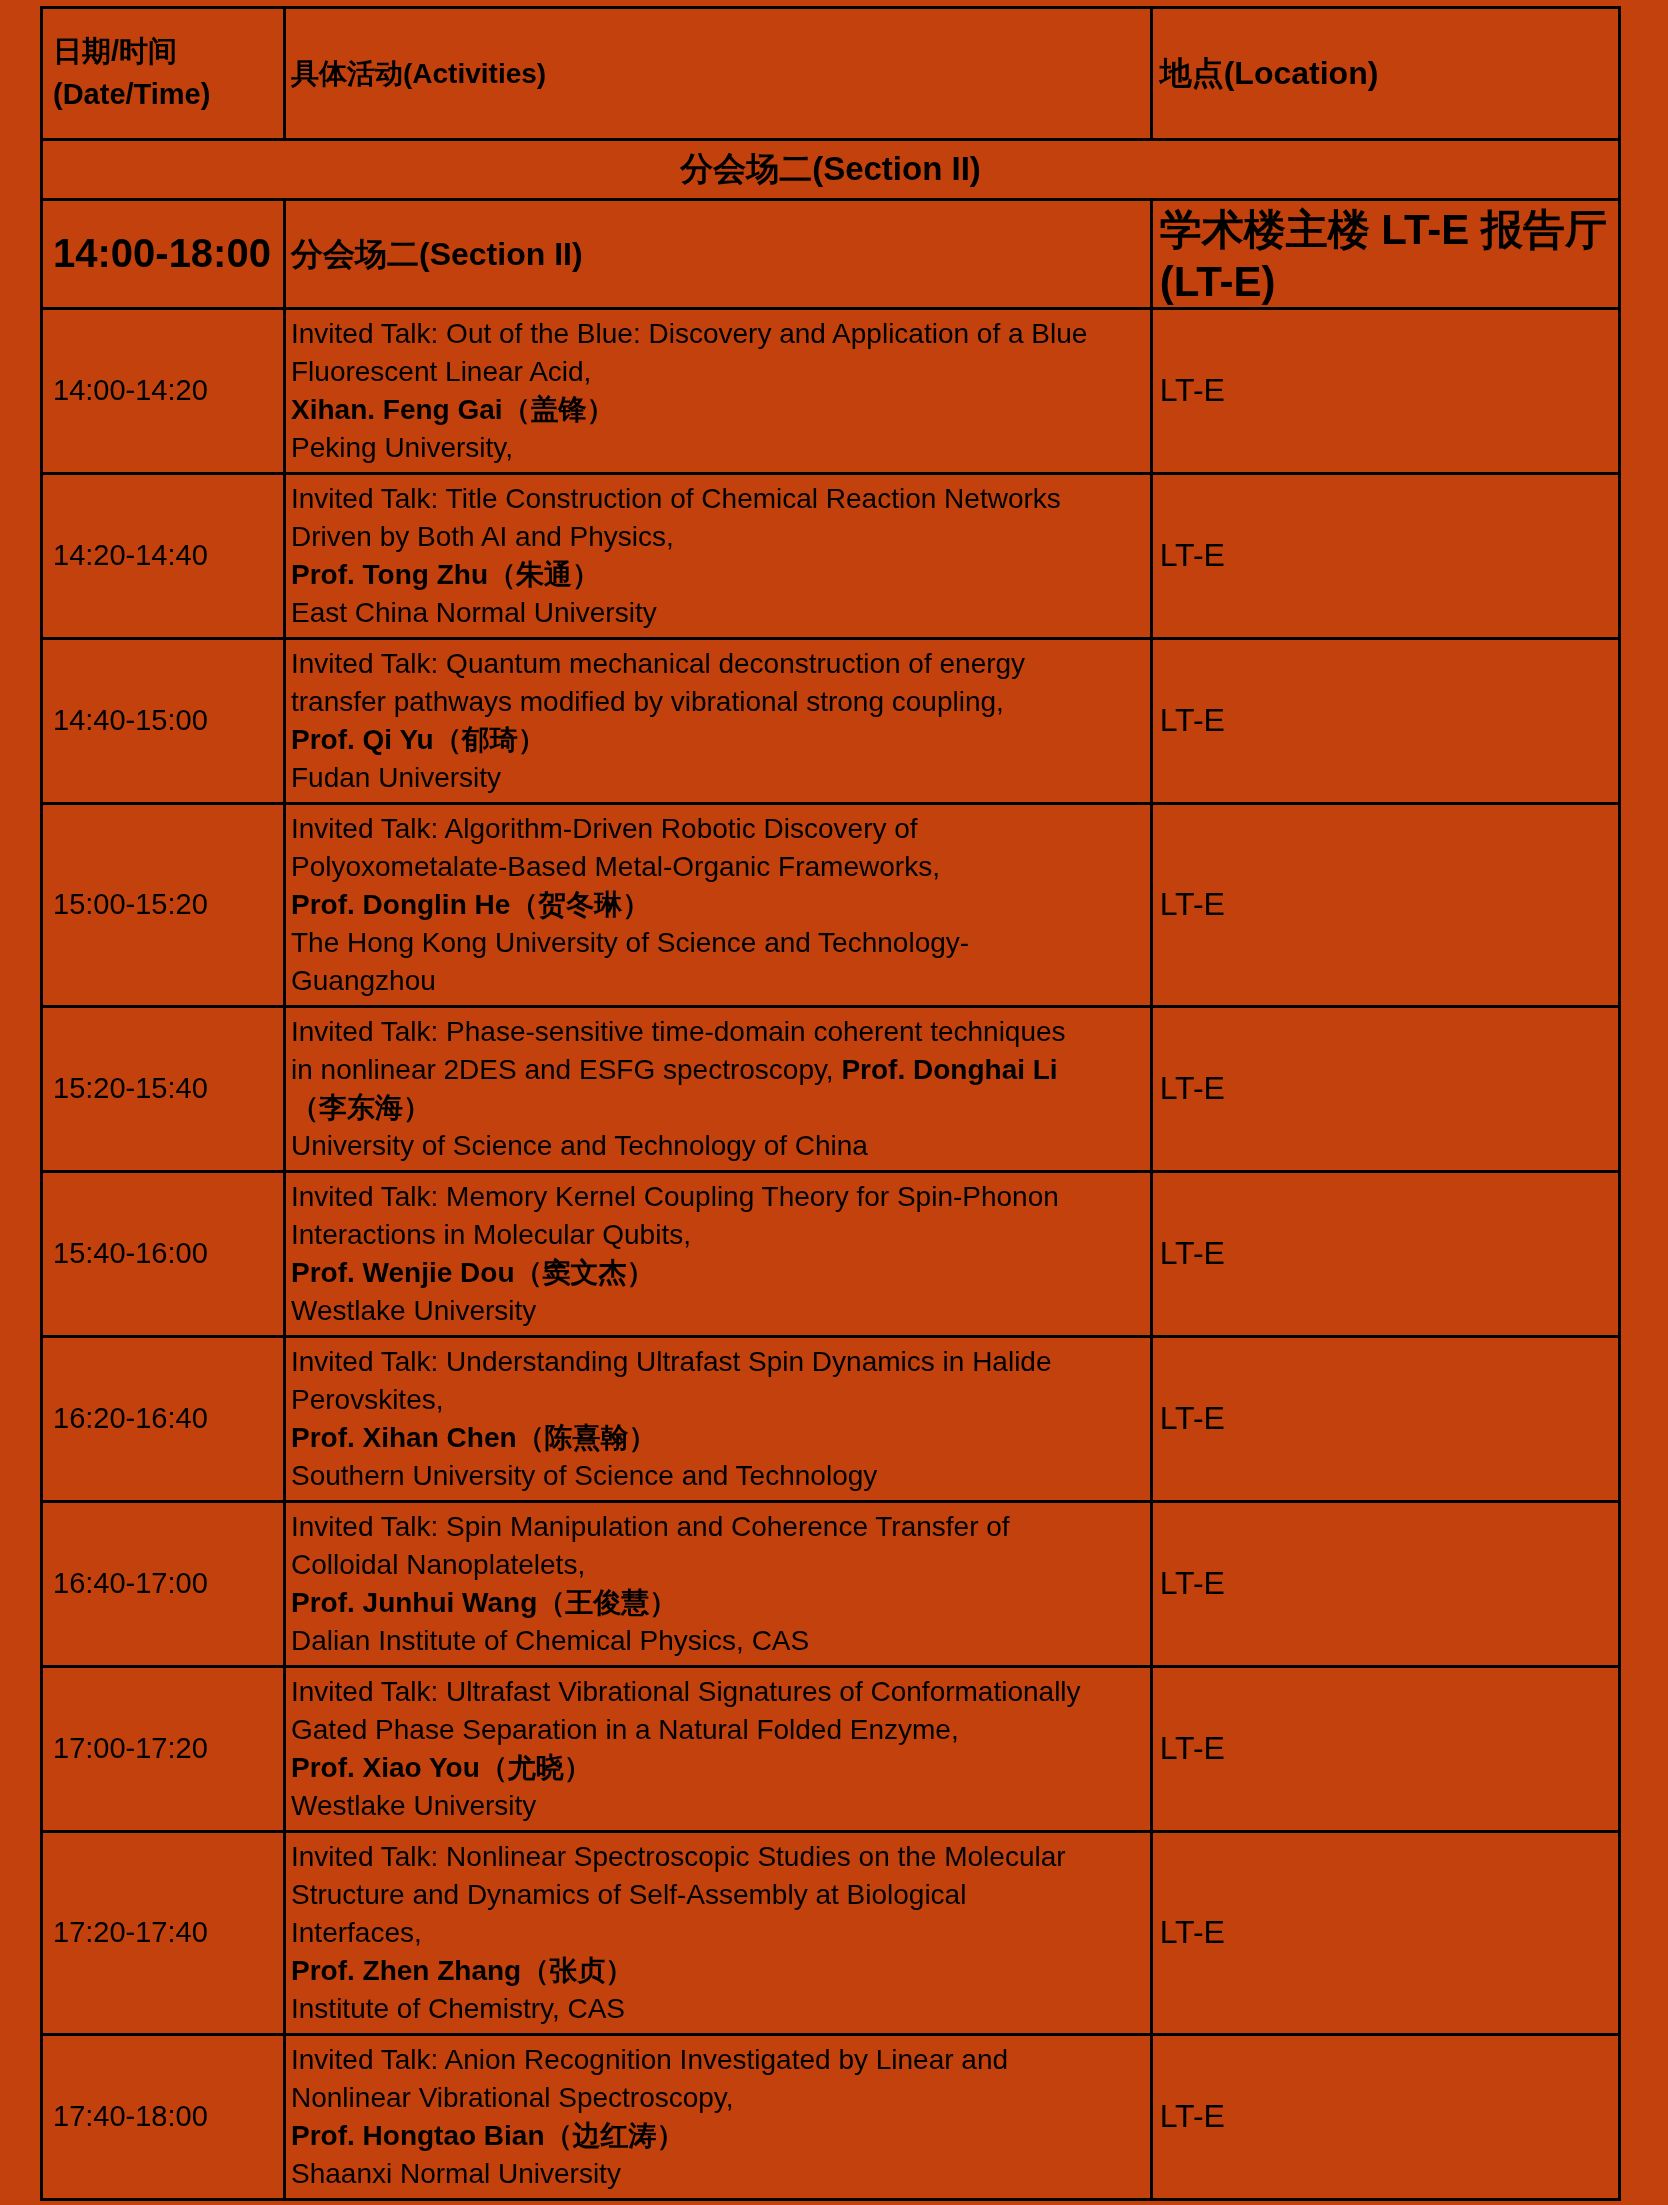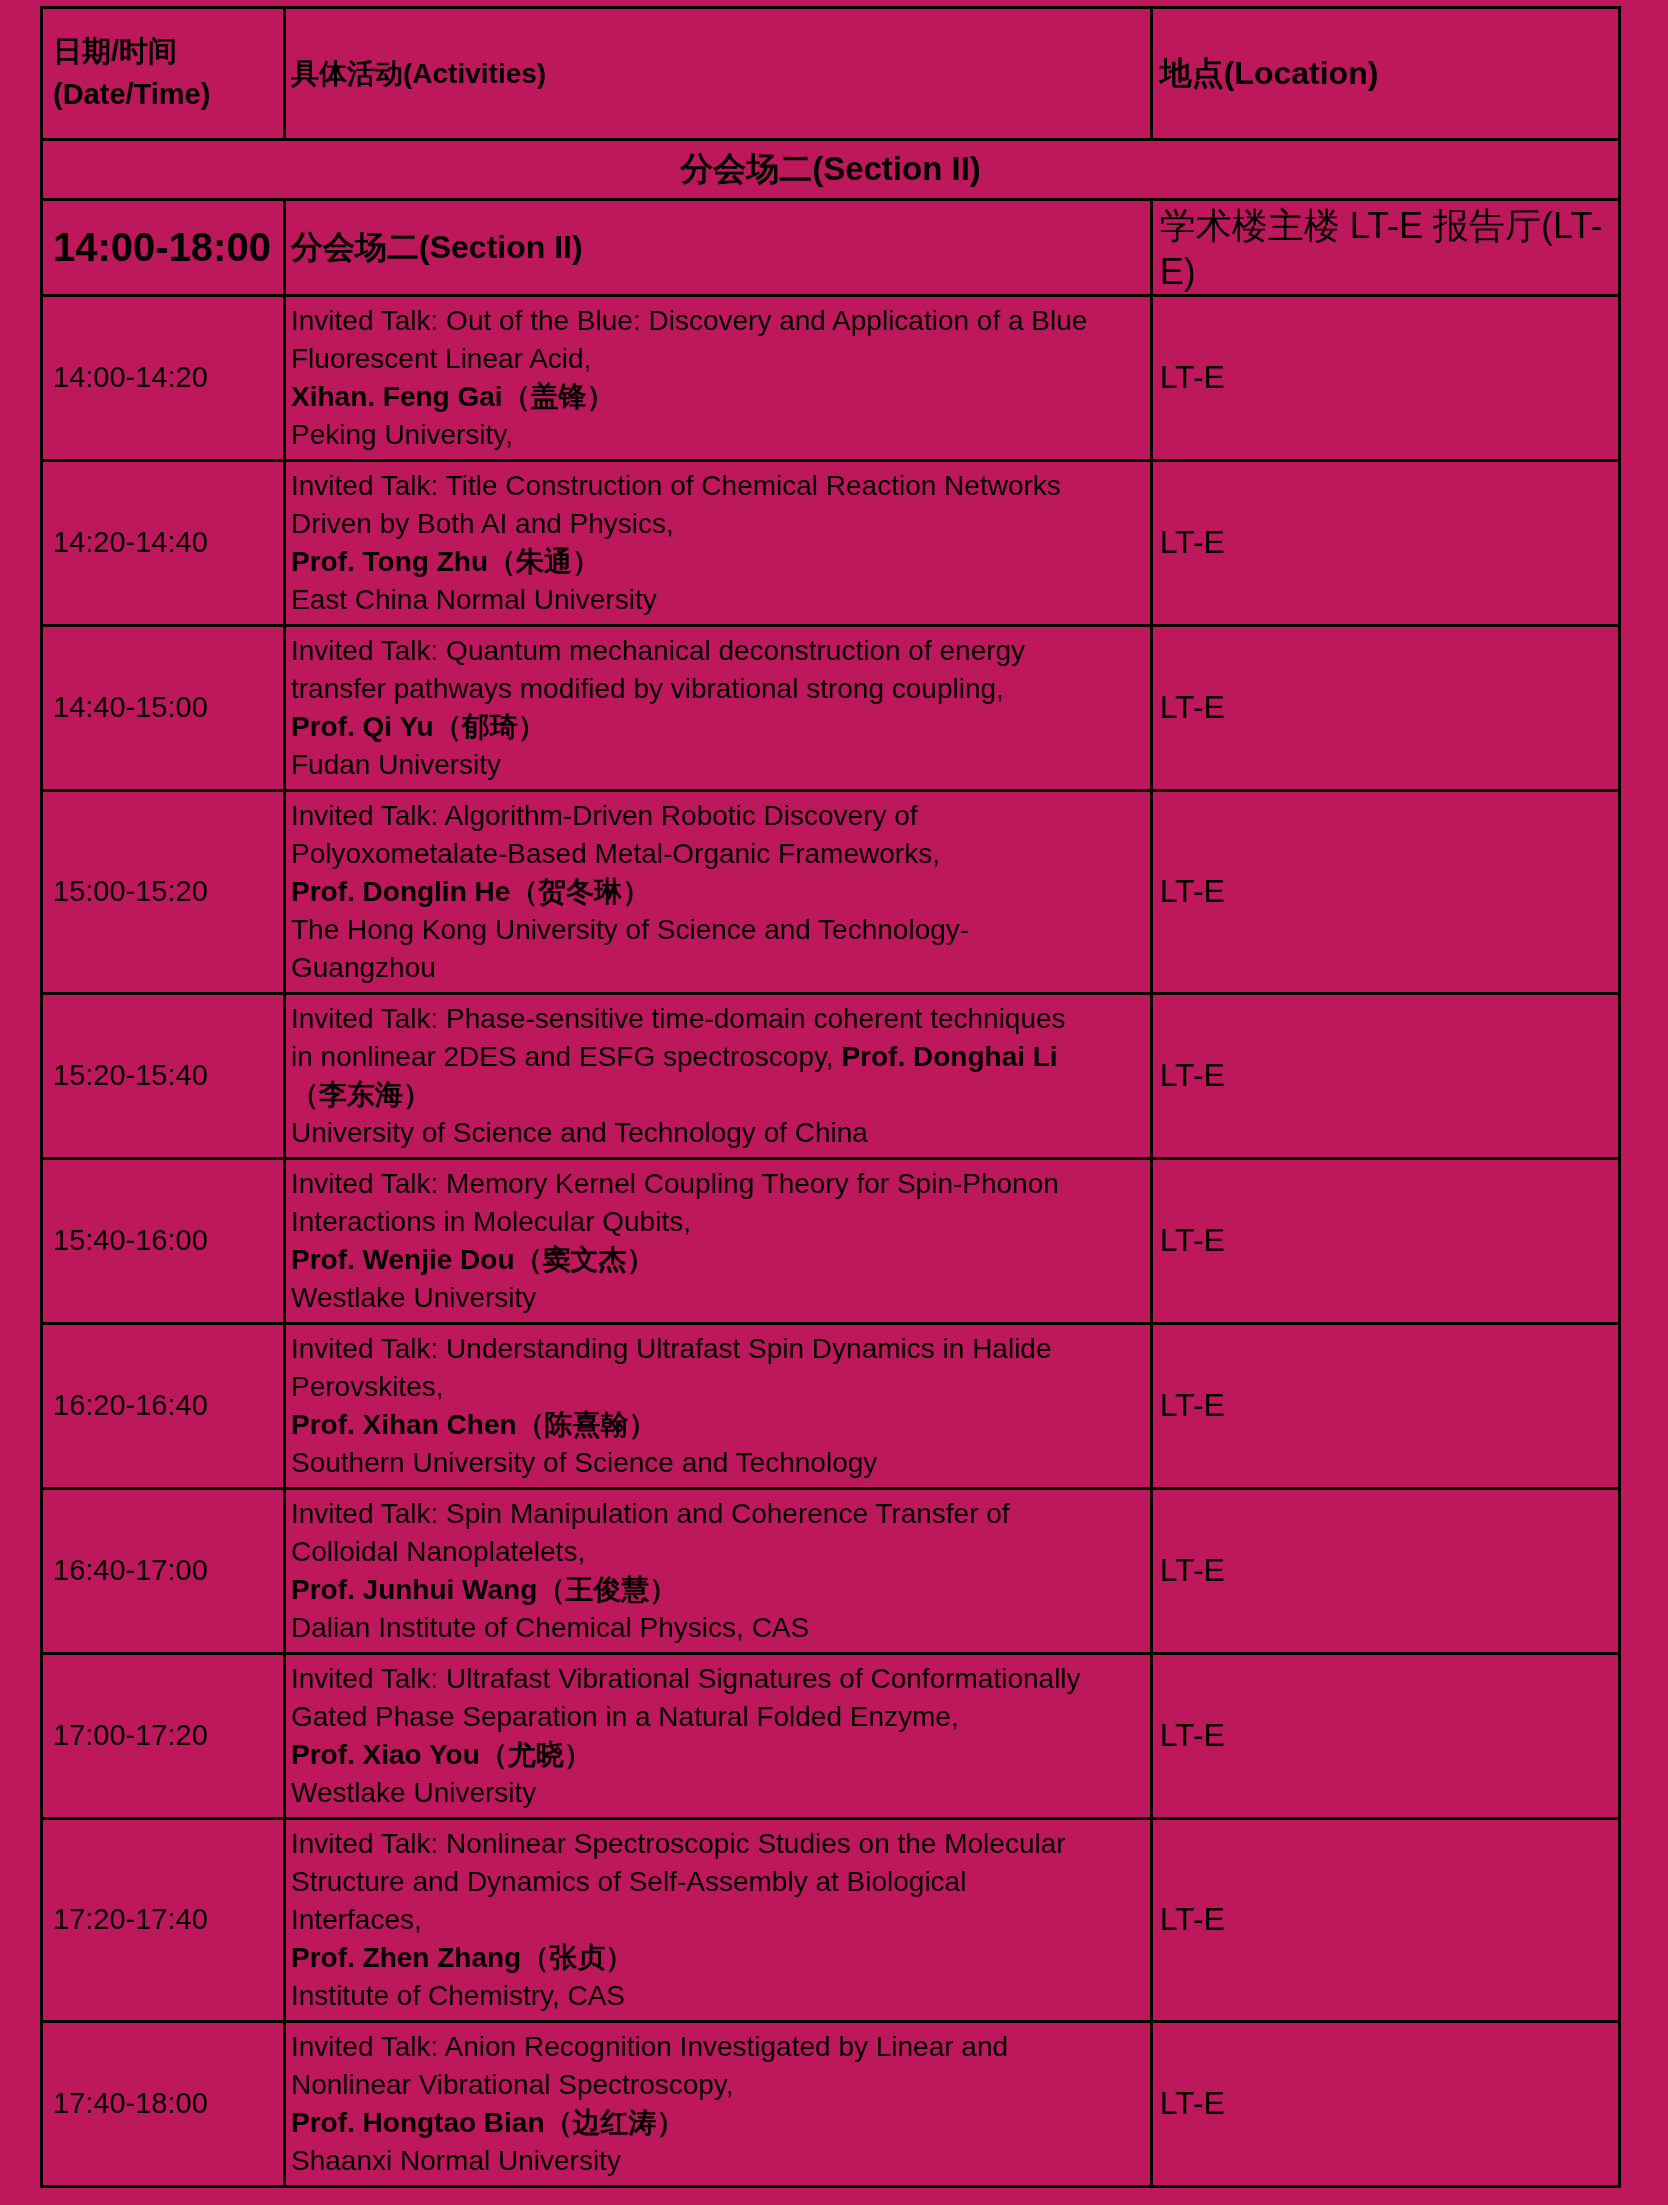--- a/index.html
+++ b/index.html
@@ -1,17 +1,17 @@
 <!DOCTYPE html>
 <html style="font-size:13.3px"><head>
 <meta charset="utf-8">
 <style>
   html,body { margin:0; padding:0; background:#ffffff; }
   body { width:1669px; height:2205px; font-family:"Liberation Sans", sans-serif; color:#000; }
-  .sheet { position:relative; width:1669px; height:2205px; overflow:hidden; background:#be185d; }
+  .sheet { position:relative; width:1669px; height:2205px; overflow:hidden; background:#c2410c; }
 
   table.schedule {
     position:absolute; left:40px; top:5.8px;
     width:1578px;
     border-collapse:collapse; table-layout:fixed;
   }
   col.c-time { width:243px; }
   col.c-act  { width:867px; }
   col.c-loc  { width:468px; }
 
@@ -38,21 +38,21 @@
 
   
   tr.hb { height:55px; }   
   tr.hr { height:73px; }   
   tr.h4 { height:163px; }  
   tr.h5 { height:202px; }  
 
   
   tr.bold-row .time-cell { font-weight:bold; font-size:40px; }
   tr.bold-row .act-cell  { font-weight:bold; font-size:32px; }
-  tr.bold-row .loc-cell  { font-weight:normal; font-size:36px; }
+  tr.bold-row .loc-cell  { font-weight:bold; font-size:42px; }
 </style>
 </head>
 <body>
 
 <div class="sheet">
   <table class="schedule">
     <colgroup>
       <col class="c-time">
         <col class="c-act">
         <col class="c-loc">

